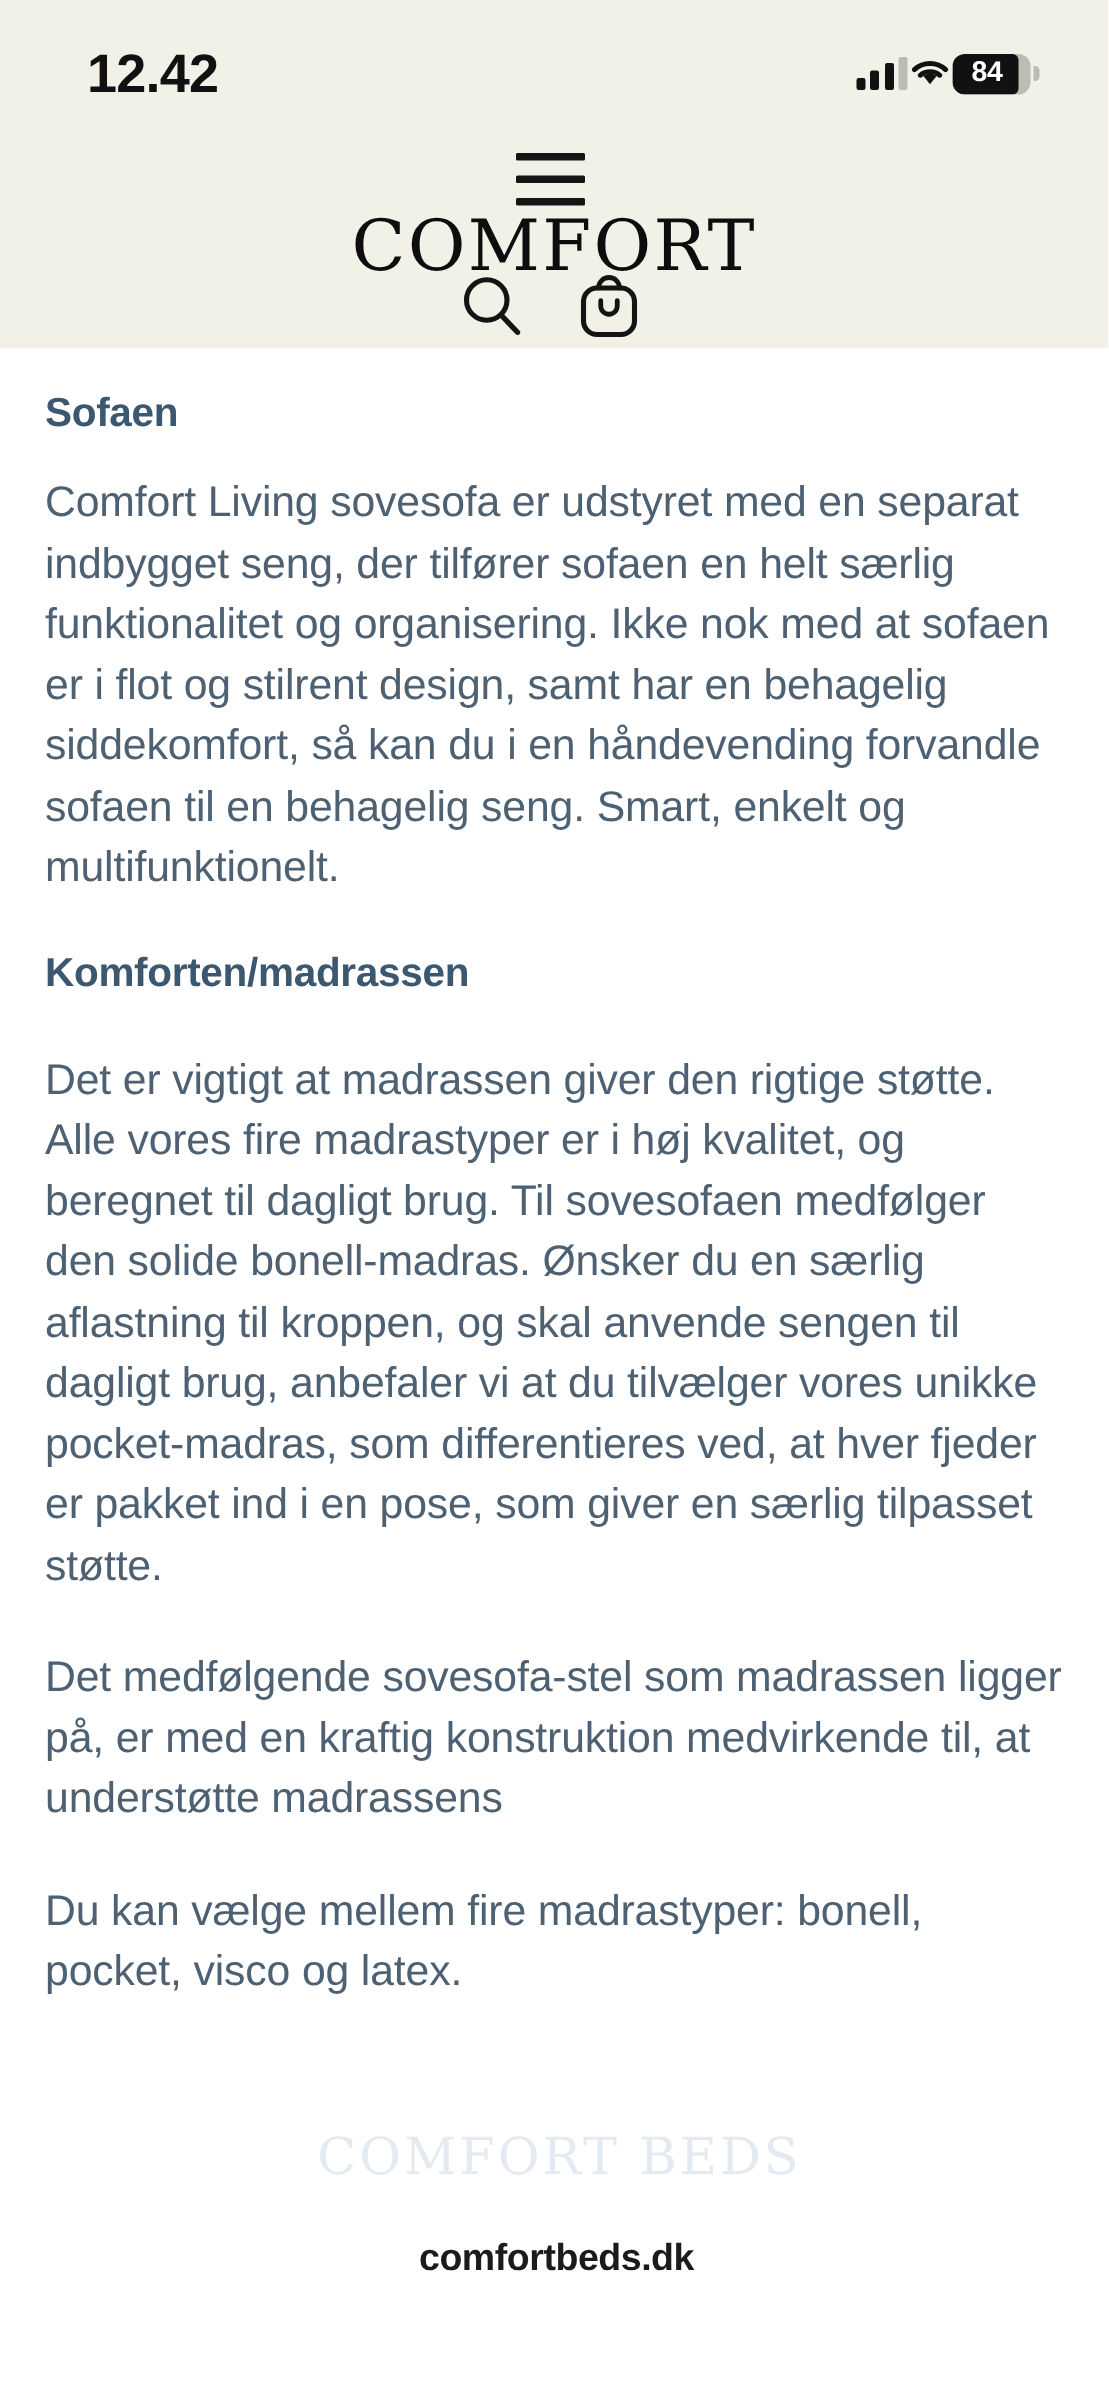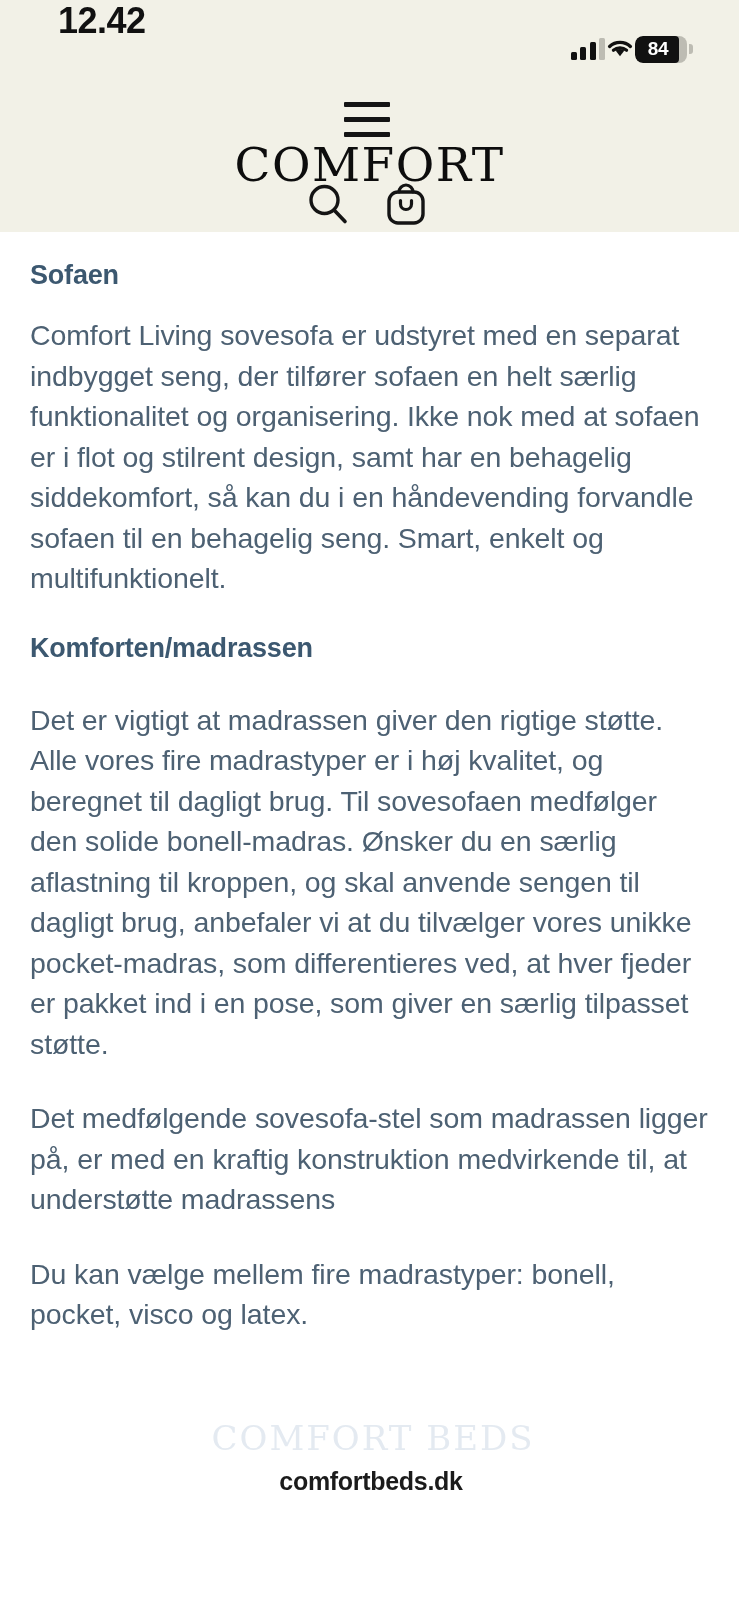--- a/index.html
+++ b/index.html
@@ -9,20 +9,21 @@
     background:#ffffff;
     overflow:hidden;
     position:relative;
   }
 
   
   .statusbar{
     height:98px;
     background:#f2f1e7;
     display:flex;
+    align-items:center;
     justify-content:space-between;
     padding:0 46px 0 58px;
     position:relative;
   }
   .clock{
     font-size:36px;
     font-weight:600;
     color:#111111;
     letter-spacing:-0.5px;
     font-family:"Liberation Sans", sans-serif;
@@ -119,21 +120,21 @@
     margin-top:24px;
   }
 
   
   .watermark{
     position:absolute;
     left:249px; top:1467px;
     width:244px; height:77px;
     background:rgba(255,255,255,0.88);
     border-radius:40px;
-    display:flex; justify-content:center;
+    display:flex; align-items:center; justify-content:center;
     z-index:5;
   }
   .watermark .wm-text{
     font-size:25px; font-weight:700;
     color:#1b1b1b; letter-spacing:-0.3px;
     position:relative; z-index:3;
   }
   .ghost-logo{
     position:absolute;
     left:248px; top:1393px;

